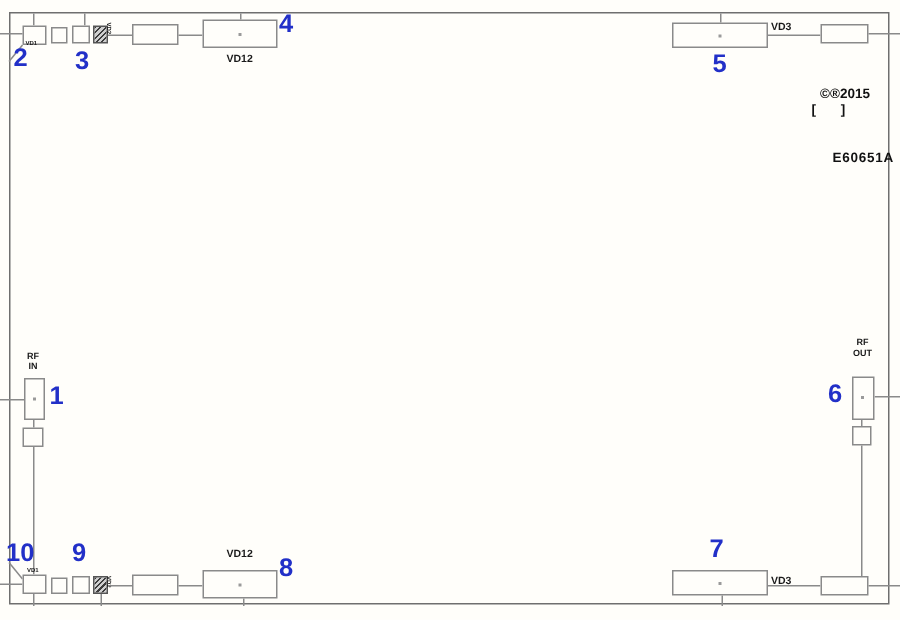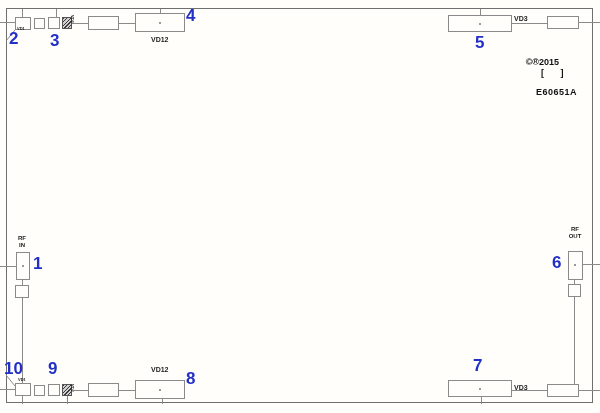--- a/index.html
+++ b/index.html
@@ -72,23 +72,23 @@
   <div class="comp" style="left:448px;top:15px;width:64px;height:17px;"></div>
   <div class="vl" style="left:480px;top:9px;height:6px;"></div>
   <div class="dot" style="left:479px;top:23px;"></div>
   <div class="pin" style="left:475px;top:34px;">5</div>
 
   <div class="hl" style="left:512px;top:23px;width:35px;"></div>
   <div class="sm" style="left:514px;top:15px;">VD3</div>
   <div class="comp" style="left:547px;top:16px;width:32px;height:13px;"></div>
   <div class="hl" style="left:579px;top:22px;width:21px;"></div>
 
-  <div class="tb tb1" style="left:509px;top:57px;width:50px;">©®2015</div>
+  <div class="tb tb1" style="left:530px;top:57px;width:50px;">©®2015</div>
   <div class="tb tb2" style="left:521px;top:68px;width:55px;text-align:left;padding-left:20px;">[ ]</div>
-  <div class="tb tb3" style="left:531px;top:87px;width:60px;text-align:left;padding-left:5px;">E60651A</div>
+  <div class="tb tb3" style="left:531px;top:100px;width:60px;text-align:right;padding-left:5px;">E60651A</div>
 
   <div class="port" style="left:13px;top:235px;width:18px;">
     <div>RF</div>
     <div>IN</div>
   </div>
   <div class="hl" style="left:0px;top:266px;width:16px;"></div>
   <div class="comp" style="left:16px;top:252px;width:14px;height:28px;"></div>
   <div class="dot" style="left:22px;top:265px;"></div>
   <div class="pin" style="left:33px;top:255px;">1</div>
   <div class="vl" style="left:22px;top:280px;height:103px;"></div>

